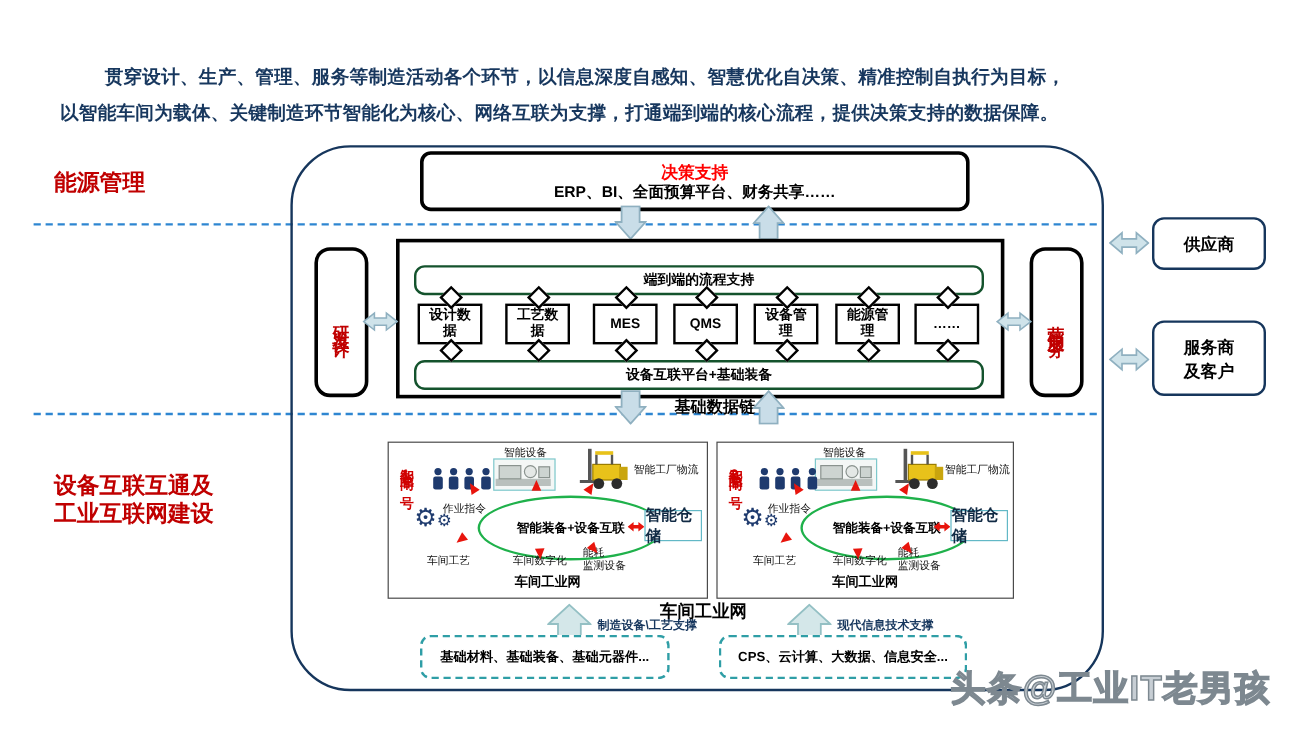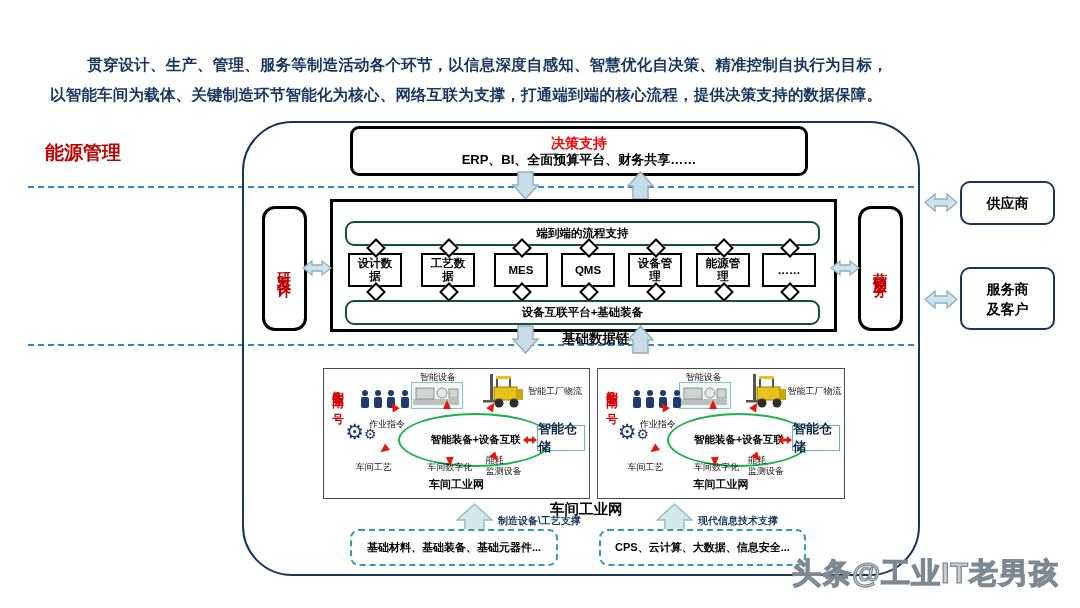--- a/index.html
+++ b/index.html
@@ -75,20 +75,24 @@
 
   <div class="abs hdr">
     <div class="l1">贯穿设计、生产、管理、服务等制造活动各个环节，以信息深度自感知、智慧优化自决策、精准控制自执行为目标，</div>
     <div class="l2">以智能车间为载体、关键制造环节智能化为核心、网络互联为支撑，打通端到端的核心流程，提供决策支持的数据保障。</div>
   </div>
 
   <div class="abs dash" style="left:28px;top:186px;width:886px;"></div>
   <div class="abs dash" style="left:28px;top:344px;width:886px;"></div>
 
   <div class="abs stage" style="left:45px;top:141px;">能源管理</div>
+  <div class="abs stage" style="left:45px;top:394px;">
+    <div>设备互联互通及</div>
+    <div>工业互联网建设</div>
+  </div>
 
   <div class="abs container"></div>
 
   <div class="abs decision">
     <div class="t">决策支持</div>
     <div class="s">ERP、BI、全面预算平台、财务共享……</div>
   </div>
 
   <div class="abs" style="left:512px;top:171px;">
     <svg width="27" height="29">

